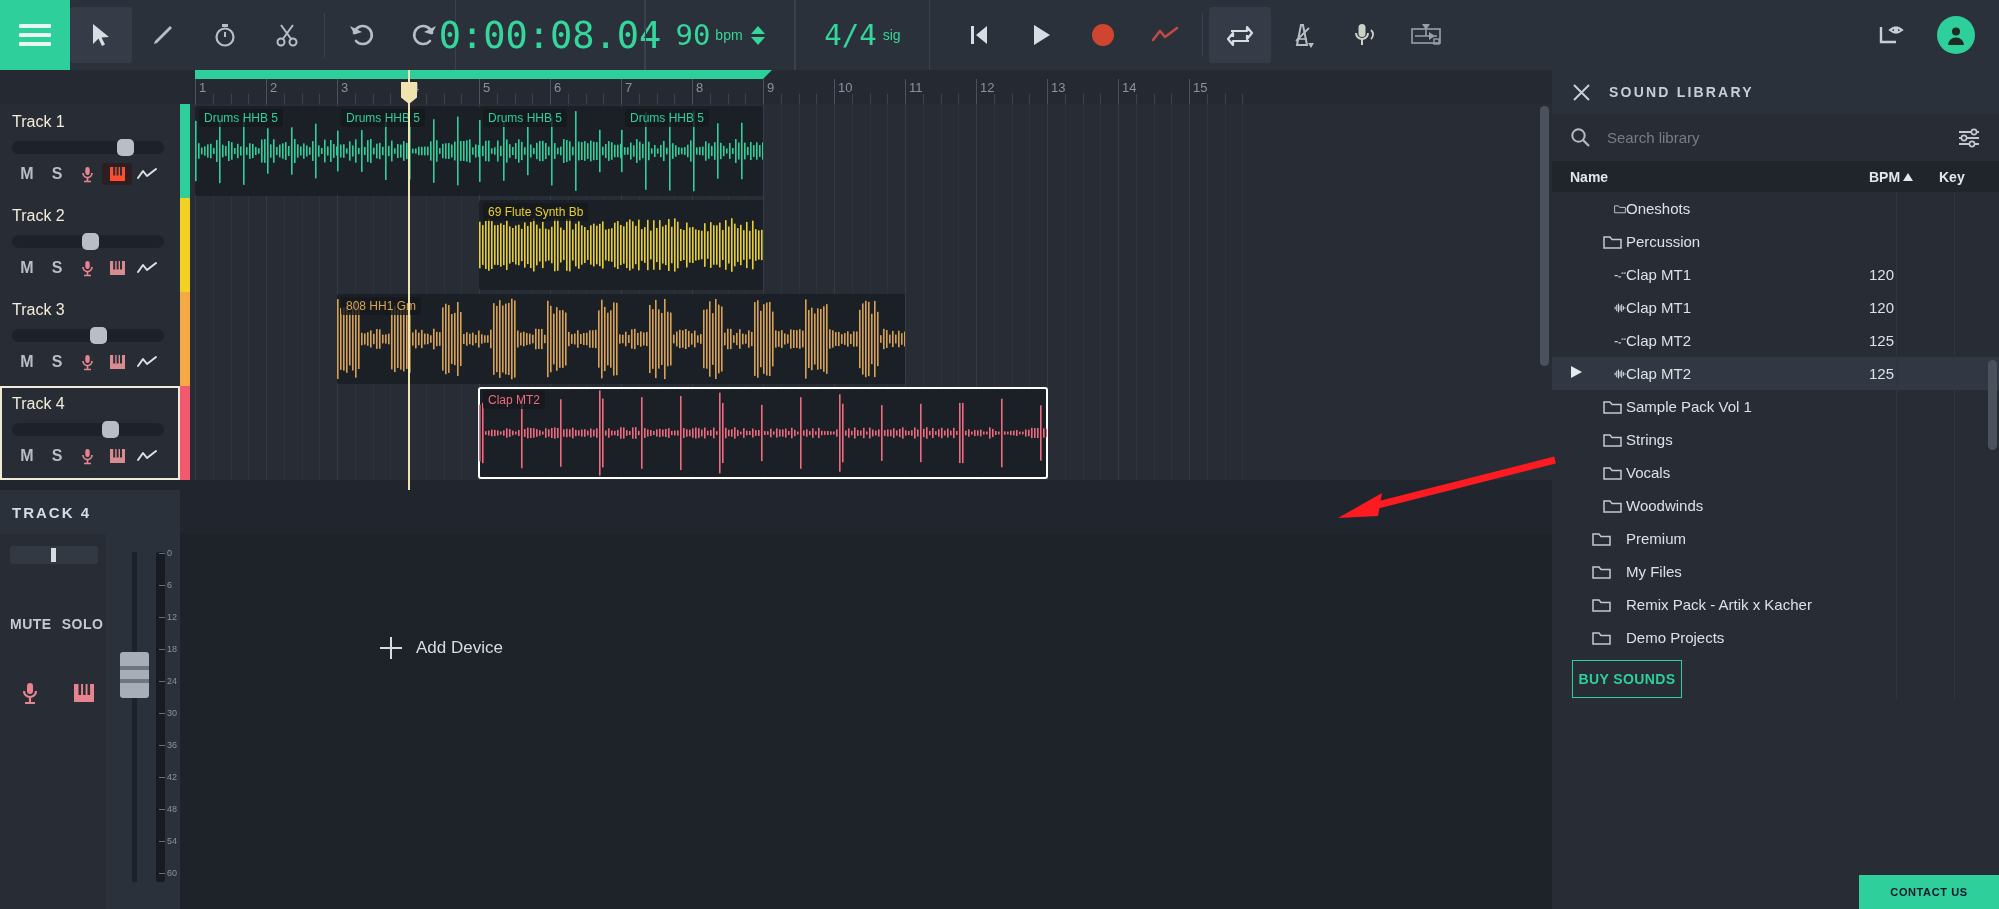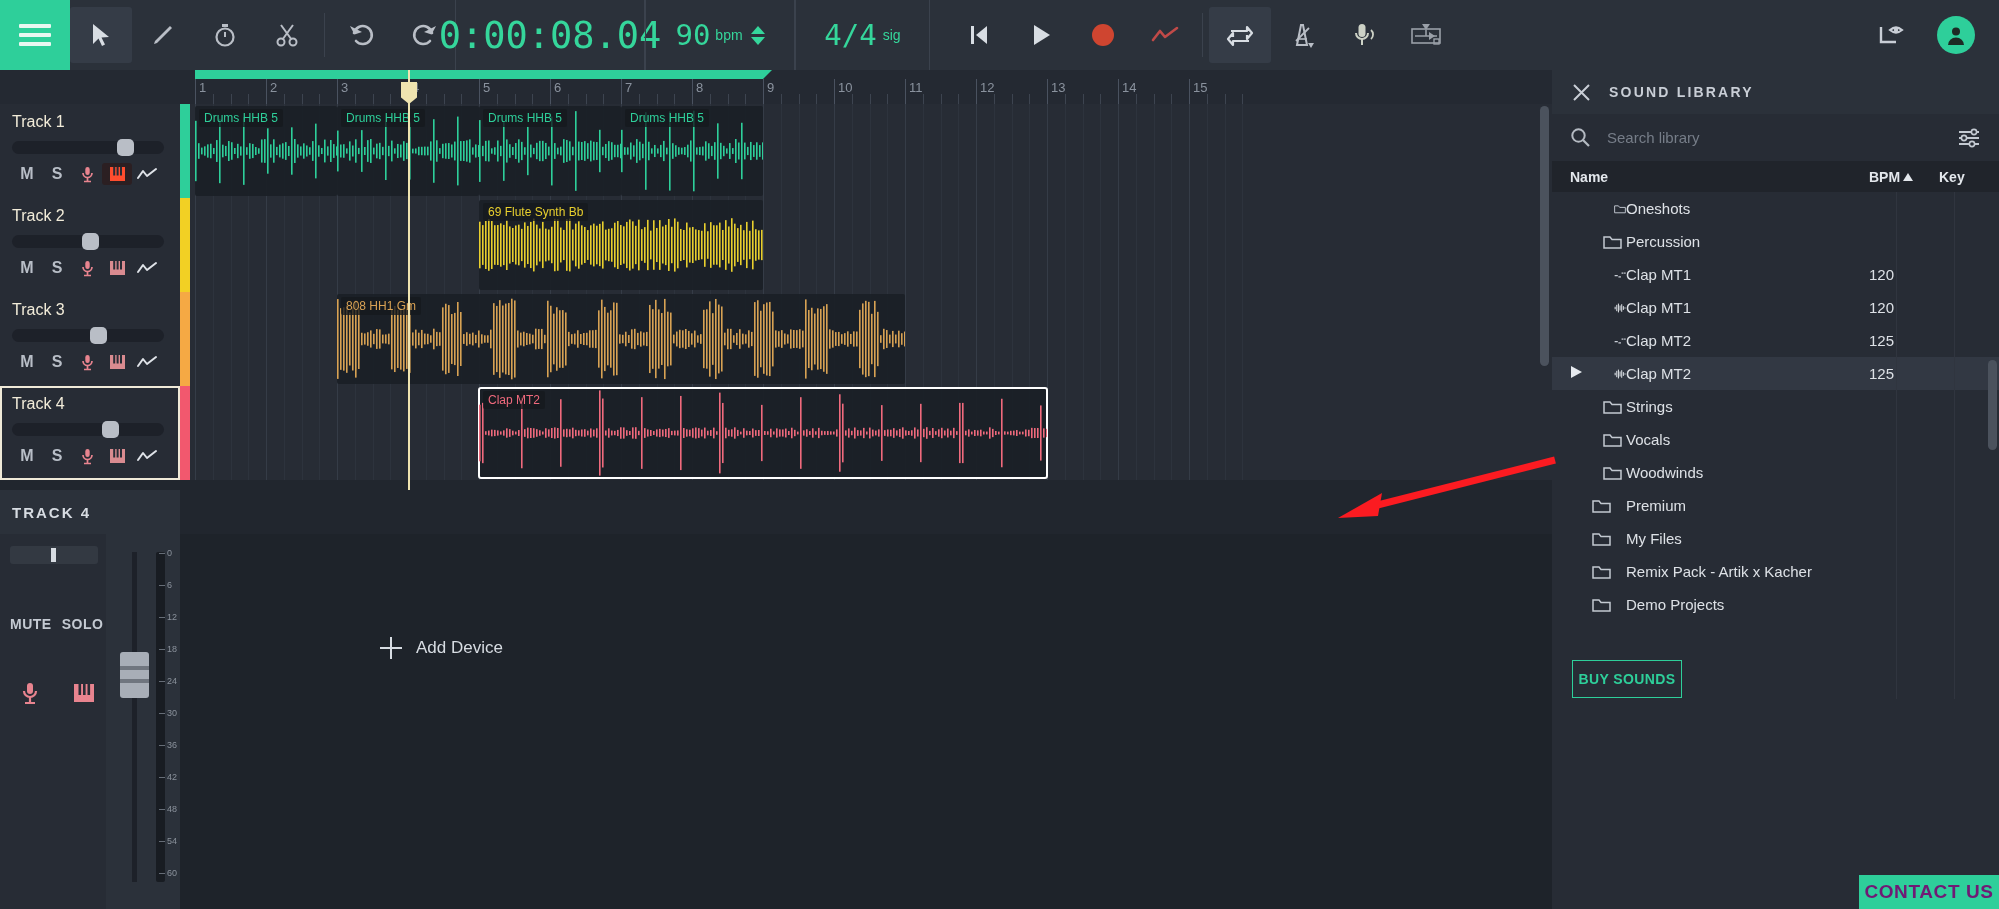--- a/index.html
+++ b/index.html
@@ -198,21 +198,21 @@
   .lib-key { width: 42px; }
   .lib-divider { position: absolute; top: 0; width: 1px; height: 507px; background: #30353f; }
 
   .buy {
     position: absolute; left: 20px; top: 590px; width: 110px; height: 38px;
     border: 1px solid #2ecf9a; color: #2ecf9a; font-size: 14px; font-weight: bold;
     display: flex; align-items: center; justify-content: center; letter-spacing: 0.4px;
   }
   .contact {
     position: absolute; right: 0; bottom: 0; width: 140px; height: 34px; background: #2ecf9a;
-    color: #701a75; font-size: 19px; font-weight: bold; letter-spacing: 0.6px;
+    color: #0f172a; font-size: 11px; font-weight: bold; letter-spacing: 0.6px;
     display: flex; align-items: center; justify-content: center;
   }
 
   
   .arrow { position: absolute; left: 1330px; top: 455px; width: 230px; height: 80px; pointer-events: none; z-index: 60; }
 </style>
 </head>
 <body>
 
 <div id="app">
@@ -1716,20 +1716,31 @@
           <span class="lib-bpm">125</span>
           <span class="lib-key"></span>
         </div>
         <div class="lib-row">
           <span class="lib-play"></span>
           <span class="lib-icon" style="padding-left:11px">
             <svg width="19" height="16" viewBox="0 0 19 16">
               <path d="M1 3 L7 3 L9 5.5 L18 5.5 L18 14 L1 14 Z" fill="none" stroke="#c3c9d1" stroke-width="1.5"></path>
             </svg>
           </span>
+          <span class="lib-label">Sample Pack Vol 1</span>
+          <span class="lib-bpm"></span>
+          <span class="lib-key"></span>
+        </div>
+        <div class="lib-row">
+          <span class="lib-play"></span>
+          <span class="lib-icon" style="padding-left:11px">
+            <svg width="19" height="16" viewBox="0 0 19 16">
+              <path d="M1 3 L7 3 L9 5.5 L18 5.5 L18 14 L1 14 Z" fill="none" stroke="#c3c9d1" stroke-width="1.5"></path>
+            </svg>
+          </span>
           <span class="lib-label">Strings</span>
           <span class="lib-bpm"></span>
           <span class="lib-key"></span>
         </div>
         <div class="lib-row">
           <span class="lib-play"></span>
           <span class="lib-icon" style="padding-left:11px">
             <svg width="19" height="16" viewBox="0 0 19 16">
               <path d="M1 3 L7 3 L9 5.5 L18 5.5 L18 14 L1 14 Z" fill="none" stroke="#c3c9d1" stroke-width="1.5"></path>
             </svg>

